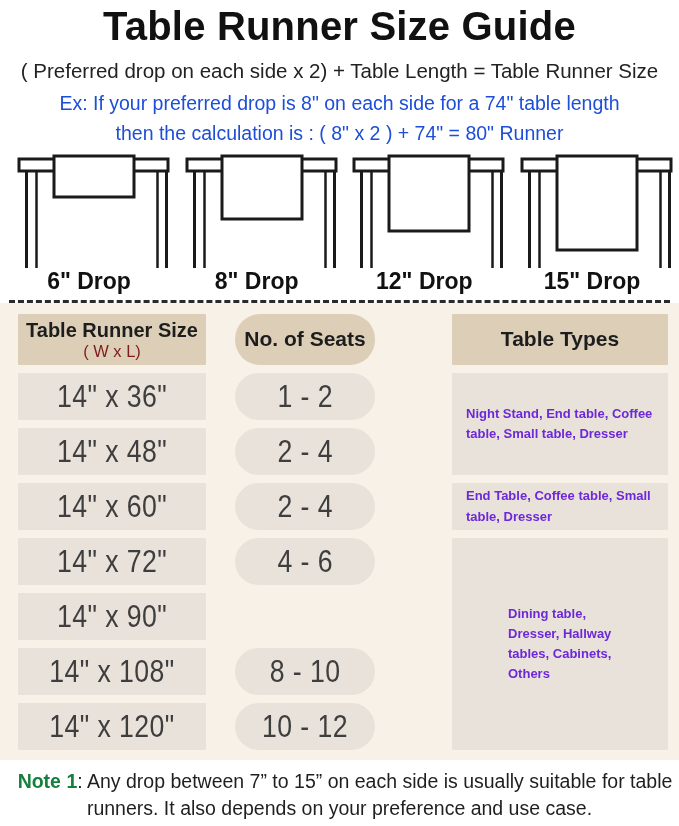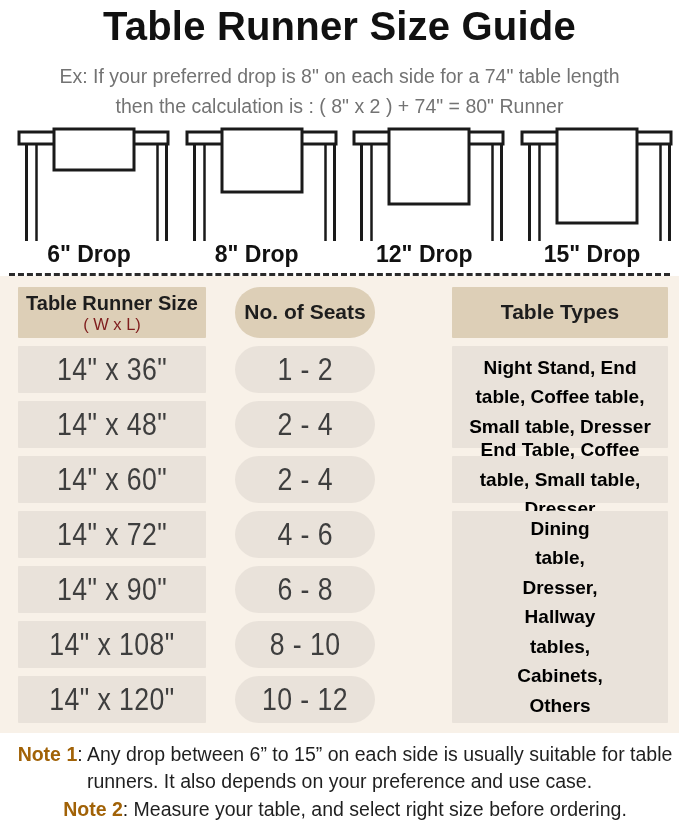--- a/index.html
+++ b/index.html
@@ -6,23 +6,23 @@
   html,body { margin:0; padding:0; }
   body {
     width:679px; height:826px; overflow:hidden;
     background:#ffffff;
     font-family:"Liberation Sans", sans-serif;
     color:#1c1c1c;
   }
 
   
   .header { text-align:center; }
-  .title { font-size:40px; font-weight:800; margin:4px 0 16px; letter-spacing:0.2px; color:#111; }
+  .title { font-size:40px; font-weight:800; margin:4px 0 10px; letter-spacing:0.2px; color:#111; }
   .formula { font-size:20.5px; margin:0 0 9px; color:#222; }
-  .ex-line { font-size:19.5px; margin:0 0 7px; color:#737373; }
+  .ex-line { font-size:19.5px; margin:0 0 7px; color:#1d4ed8; }
 
   
   .diagrams { display:flex; justify-content:space-between; padding:2px 4px 0 6px; }
   .figure { width:166px; text-align:center; }
   .figure svg { display:block; }
   .drop-label { font-size:23px; font-weight:700; margin-top:0px; color:#111; }
 
   .divider { border:none; border-top:3px dashed #2a2a2a; margin:5px 9px 0 9px; }
 
   
@@ -46,39 +46,40 @@
   .hcell { background:#ddcfb7; flex-direction:column; line-height:1.15; }
   .h-main { font-size:20px; font-weight:700; color:#1d1d1d; }
   .h-sub  { font-size:16.5px; font-weight:400; color:#7f1d1d; }
   .h-one  { font-size:21px; font-weight:700; color:#1d1d1d; }
   .num {
     font-size:31px; color:#3e3e3e; font-weight:400;
     display:inline-block; transform:scaleX(0.86); letter-spacing:0.5px;
     white-space:nowrap;
   }
   .types {
-    font-size:19px; font-weight:700; color:#000000;
-    line-height:1.55; text-align:center; padding:2px 14px;
+    font-size:13px; font-weight:700; color:#6d28d9;
+    line-height:1.55; padding:2px 14px;
   }
   .c1 { grid-column:1; } .c2 { grid-column:2;border-radius:25px; } .c3 { grid-column:3;margin-left:48px; }
   .r1{grid-row:1;} .r2{grid-row:2;} .r3{grid-row:3;} .r4{grid-row:4;}
   .r5{grid-row:5;} .r6{grid-row:6;} .r7{grid-row:7;} .r8{grid-row:8;}
   .span2 { grid-row:2 / span 2; }
   .span4 { grid-row:5 / span 4; }
 
   
   .notes { text-align:center; padding:8px 6px 0 6px; }
   .note { font-size:19.5px; line-height:1.36; margin:0 0 2px; color:#1f1f1f; }
-  .note b { color:#a16207;margin-left:11px; }
+  .note b { color:#15803d;margin-left:11px; }
 </style>
 </head>
 <body>
 
 <div class="header">
   <div class="title">Table Runner Size Guide</div>
+  <div class="formula">( Preferred drop on each side x 2) + Table Length = Table Runner Size</div>
   <div class="ex-line">Ex: If your preferred drop is 8" on each side for a 74" table length</div>
   <div class="ex-line">then the calculation is : ( 8" x 2 ) + 74" = 80" Runner</div>
 </div>
 
 <div class="diagrams">
 
   <div class="figure">
     <svg width="166" height="114" viewBox="0 0 166 114">
       <line x1="20.5" y1="14" x2="20.5" y2="114" stroke="#1a1a1a" stroke-width="3"></line>
       <line x1="30.5" y1="14" x2="30.5" y2="114" stroke="#1a1a1a" stroke-width="2.5"></line>
@@ -171,23 +172,20 @@
       </div>
     <div class="cell c2 r3">
         <span class="num">2 - 4</span>
       </div>
     <div class="cell c2 r4">
         <span class="num">2 - 4</span>
       </div>
     <div class="cell c2 r5">
         <span class="num">4 - 6</span>
       </div>
-    <div class="cell c2 r6">
-        <span class="num">6 - 8</span>
-      </div>
     <div class="cell c2 r7">
         <span class="num">8 - 10</span>
       </div>
     <div class="cell c2 r8">
         <span class="num">10 - 12</span>
       </div>
 
     <div class="cell c3 span2">
       <span class="types">Night Stand, End table, Coffee table, Small table, Dresser</span>
     </div>
@@ -195,15 +193,15 @@
       <span class="types">End Table, Coffee table, Small table, Dresser</span>
     </div>
     <div class="cell c3 span4">
       <span class="types" style="padding:0 56px;">Dining table, Dresser, Hallway tables, Cabinets, Others</span>
     </div>
 
   </div>
 </div>
 
 <div class="notes">
-  <p class="note"><b>Note 1</b><span>: Any drop between 6” to 15” on each side is usually suitable for table runners. It also depends on your preference and use case.</span></p>
+  <p class="note"><b>Note 1</b><span>: Any drop between 7” to 15” on each side is usually suitable for table runners. It also depends on your preference and use case.</span></p>
   <p class="note"><b>Note 2</b><span>: Measure your table, and select right size before ordering.</span></p>
 </div>
 
 </body></html>

